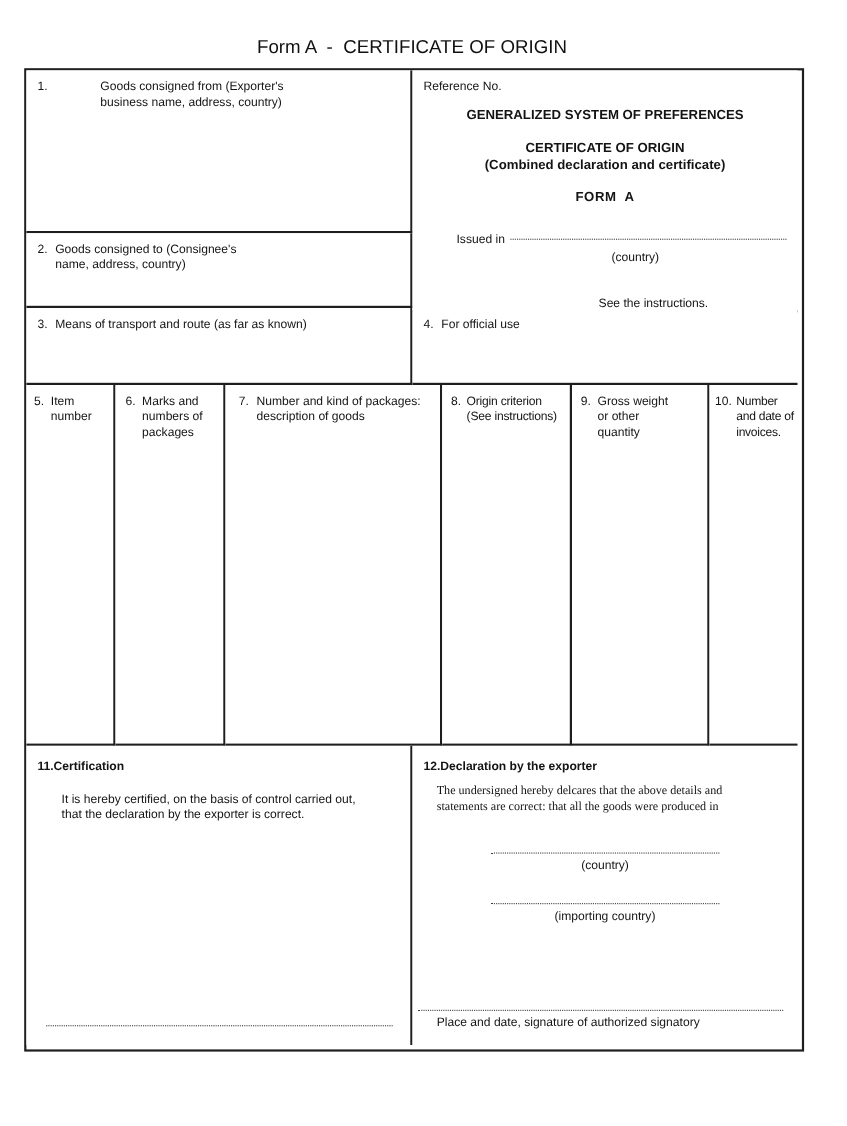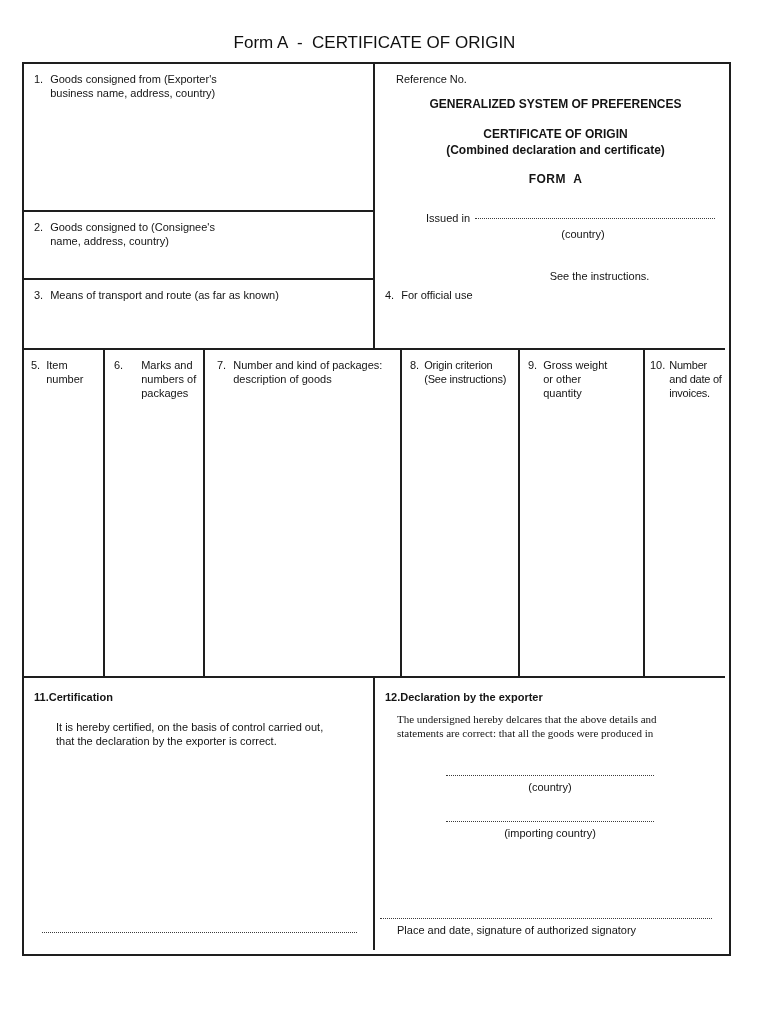--- a/index.html
+++ b/index.html
@@ -10,24 +10,24 @@
   .page-title{position:absolute;top:33px;left:22px;width:705px;text-align:center;
         font-size:17px;line-height:20px;color:#101010;}
   .form{position:absolute;left:22px;top:62px;width:705px;height:890px;
         border:2px solid #1e1e1e;background:#ffffff;}
   .cell{position:absolute;box-sizing:border-box;background:#ffffff;}
   .br{border-right:2px solid #1e1e1e;}
   .bb{border-bottom:2px solid #1e1e1e;}
   .cell-label{display:flex;align-items:flex-start;gap:7px;padding:8px 4px 0 10px;}
   .num{flex:0 0 auto;}
   .lbl{display:block;}
-  .w-b1{max-width:176px;}
+  .w-b1{max-width:176px;margin-left:41px;}
   .w-b2{max-width:198px;}
   .w-c5{max-width:46px;}
-  .w-c6{max-width:64px;margin-left:12px;}
+  .w-c6{max-width:64px;}
   .w-c7{max-width:158px;}
   .w-c8{max-width:93px;letter-spacing:-0.2px;}
   .w-c9{max-width:72px;}
   .w-c10{max-width:57px;letter-spacing:-0.25px;}
   
   .ref-no{padding:8px 0 0 10px;}
   .gsp{margin-top:11px;text-align:center;font-weight:bold;font-size:12px;}
   .cert-head{margin-top:16px;text-align:center;font-weight:bold;font-size:12px;}
   .cert-sub{text-align:center;font-weight:bold;font-size:12px;margin-top:2px;}
   .form-a{margin-top:15px;text-align:center;font-weight:bold;font-size:12px;letter-spacing:0.5px;}
@@ -72,21 +72,21 @@
       </div>
     </div>
 
     <div class="cell br bb" style="left:0;top:216px;width:351px;height:70px;">
       <div class="cell-label">
         <span class="num">3.</span>
         <span class="lbl">Means of transport and route (as far as known)</span>
       </div>
     </div>
 
-    <div class="cell bb" style="left:351px;top:0;width:350px;height:220px;padding-left:11px;">
+    <div class="cell bb" style="left:351px;top:0;width:350px;height:220px;">
       <div class="ref-no">Reference No.</div>
       <div class="gsp">GENERALIZED SYSTEM OF PREFERENCES</div>
       <div class="cert-head">CERTIFICATE OF ORIGIN</div>
       <div class="cert-sub">(Combined declaration and certificate)</div>
       <div class="form-a ws-pre">FORM  A</div>
       <div class="issued-row">
         <span>Issued in</span>
         <span class="dotlead"></span>
       </div>
       <div class="country-sub">(country)</div>

